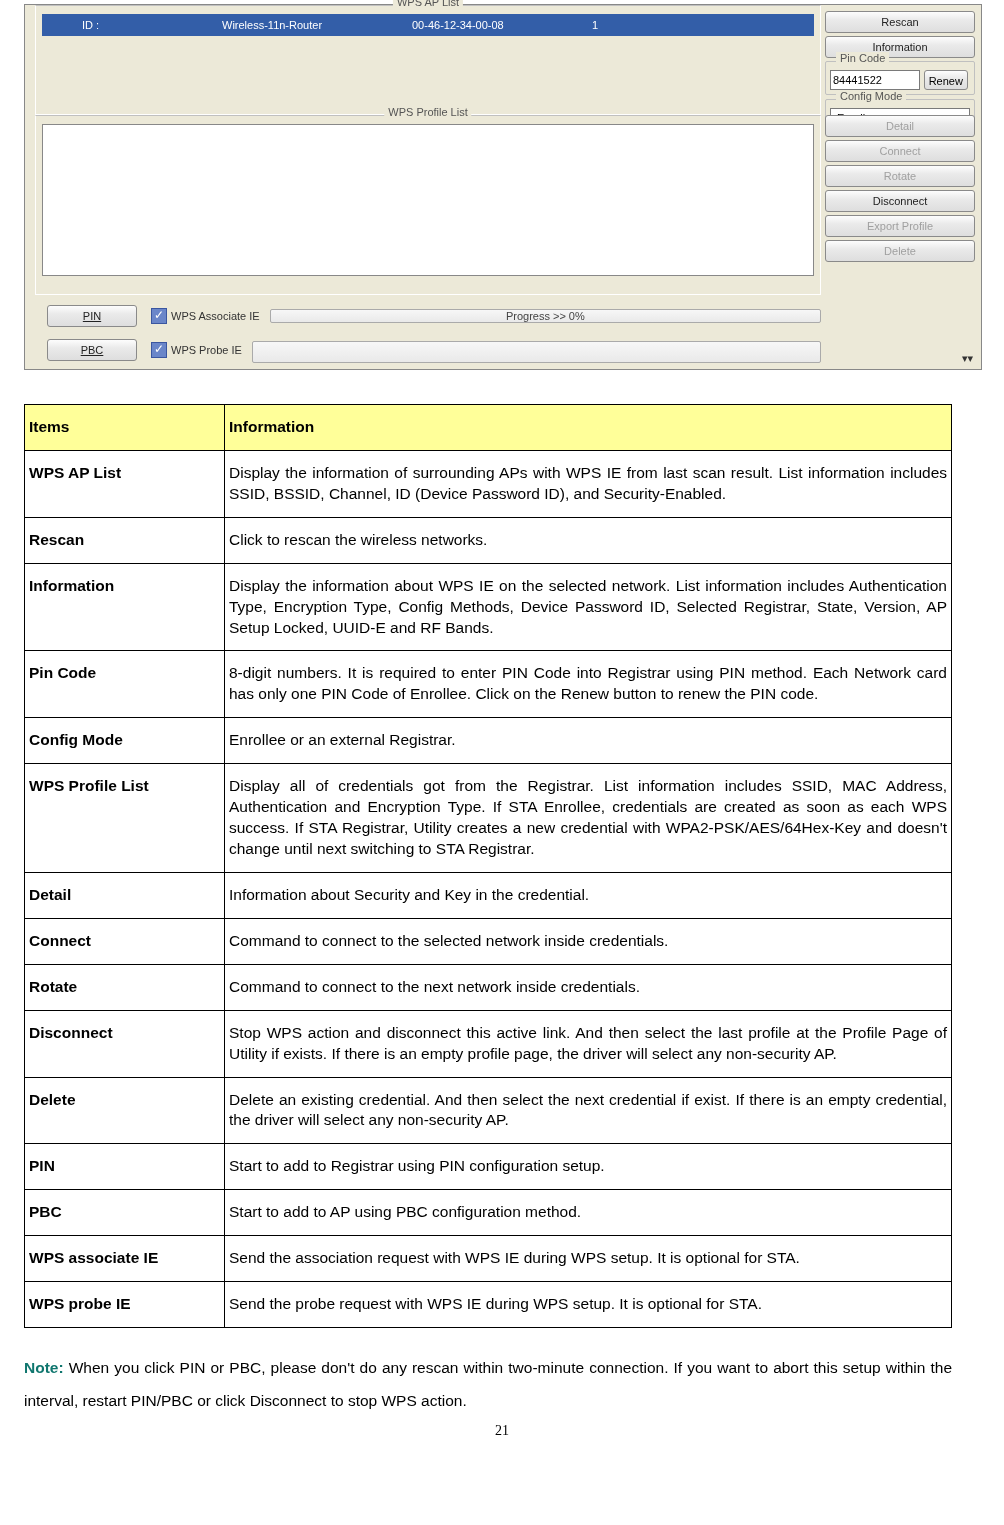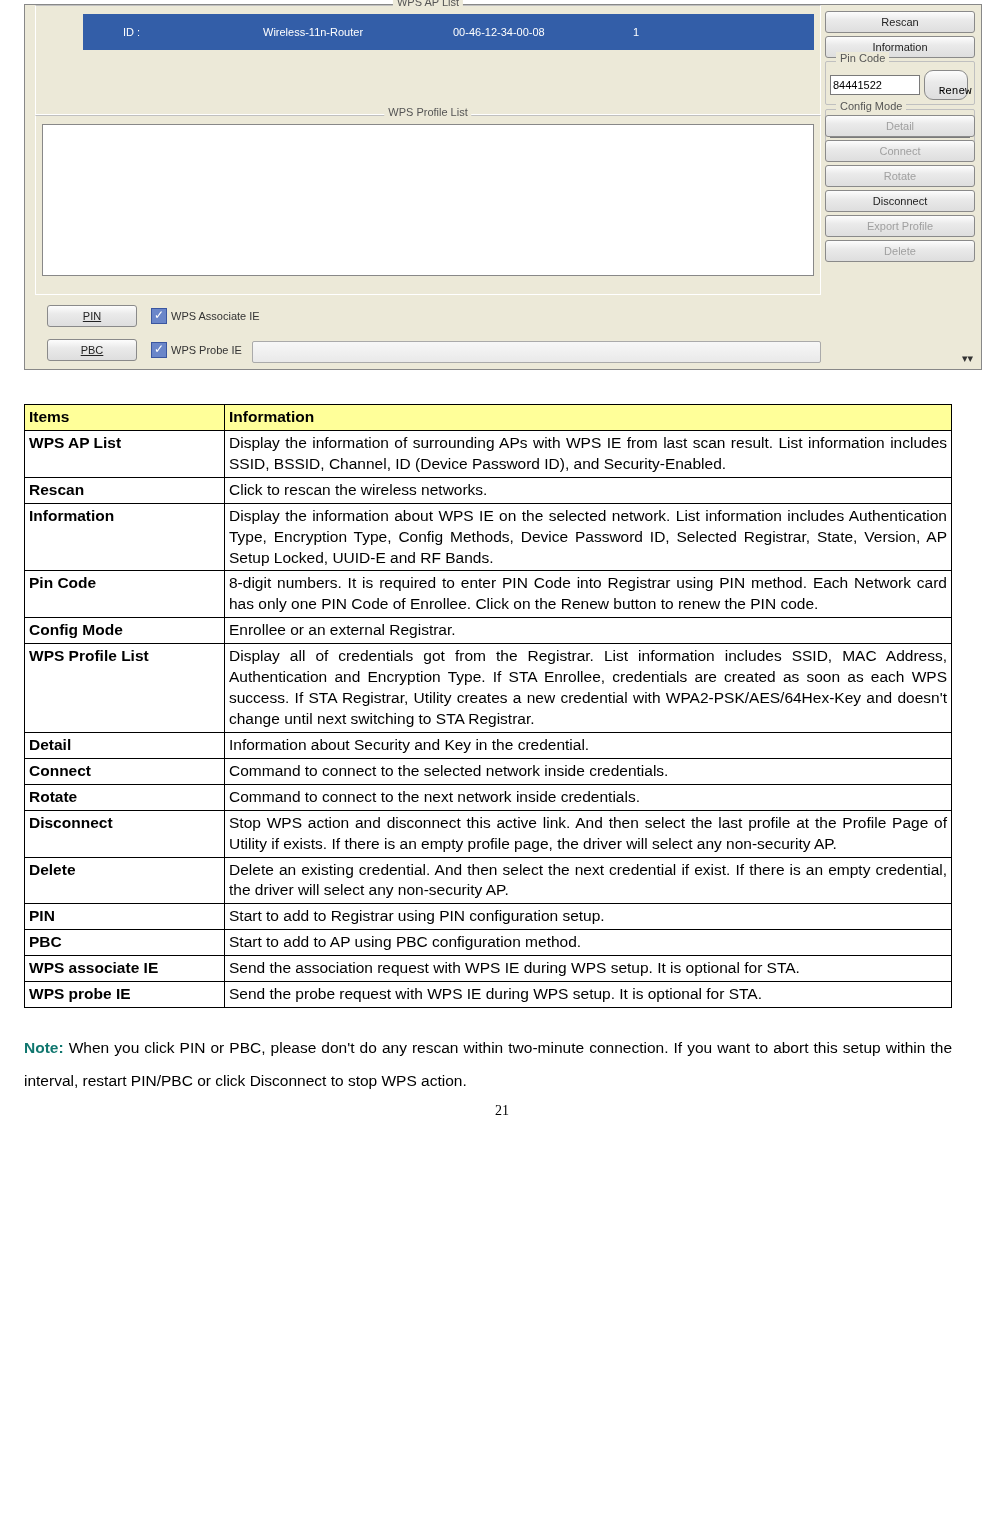--- a/index.html
+++ b/index.html
@@ -40,23 +40,22 @@
     padding: 8px 6px 6px 6px;
     position: relative;
     height: 110px;
   }
   .ap-fieldset .fieldset-label { left: 50%; transform: translateX(-50%); }
   .ap-row {
     background: #335ea8;
     color: #fff;
     font-family: Tahoma, sans-serif;
     font-size: 11px;
-    padding: 12px 10px;
+    padding: 5px 10px;
     display: flex;
-    margin-left: 41px;
   }
   .ap-row > div:nth-child(1){ width: 30px; }
   .ap-row > div:nth-child(2){ width: 140px; }
   .ap-row > div:nth-child(3){ width: 190px; }
   .ap-row > div:nth-child(4){ width: 180px; }
   .ap-row > div:nth-child(5){ flex:1; text-align:left; }
 
   .side-col {
     position: absolute;
     top: 6px;
@@ -90,27 +89,27 @@
     height: 20px;
     border: 1px solid #7a7a7a;
     font-family: Tahoma, sans-serif;
     font-size: 11px;
     padding: 0 2px;
     vertical-align: middle;
   }
   .renew-btn {
     width: 44px;
     height: 20px;
-    font-family: Liberation Mono, monospace;
+    font-family: Liberation Sans, sans-serif;
     font-size: 11px;
     background: linear-gradient(#fdfdfd,#eaeaea 40%,#dedede);
     border: 1px solid #8a8a8a;
-    border-radius: 9px;
+    border-radius: 3px;
     vertical-align: middle;
-    padding:14px;
+    padding:4px;
   }
   .dropdown {
     width: 100%;
     height: 20px;
     border: 1px solid #7a7a7a;
     font-family: Tahoma, sans-serif;
     font-size: 11px;
     background: #fff;
     padding: 0 2px;
   }
@@ -213,21 +212,21 @@
   .doc {
     margin: 34px 50px 0 22px;
   }
   table.info {
     border-collapse: collapse;
     width: 100%;
     font-size: 15.5px;
   }
   table.info th, table.info td {
     border: 1px solid #000;
-    padding: 2px 4px;
+    padding: 12px 4px;
     vertical-align: top;
     line-height: 1.35;
   }
   table.info th {
     background: #ffff99;
     text-align: left;
     font-weight: bold;
   }
   table.info td.item {
     font-weight: bold;
@@ -298,20 +297,25 @@
       </div>
     </div>
 
     <div style="position:relative;">
     <div class="bottom-row">
       <button class="small-btn">PIN</button>
       <label class="check">
         <span class="checkbox-icon"></span>
         <span>WPS Associate IE</span>
       </label>
+      <div class="bottom-stack">
+        <div class="progress">
+          <span>Progress &gt;&gt; 0%</span>
+        </div>
+      </div>
     </div>
     <div class="bottom-row">
       <button class="small-btn">PBC</button>
       <label class="check">
         <span class="checkbox-icon"></span>
         <span>WPS Probe IE</span>
       </label>
       <div class="bottom-stack">
         <div class="status-bar"></div>
       </div>

